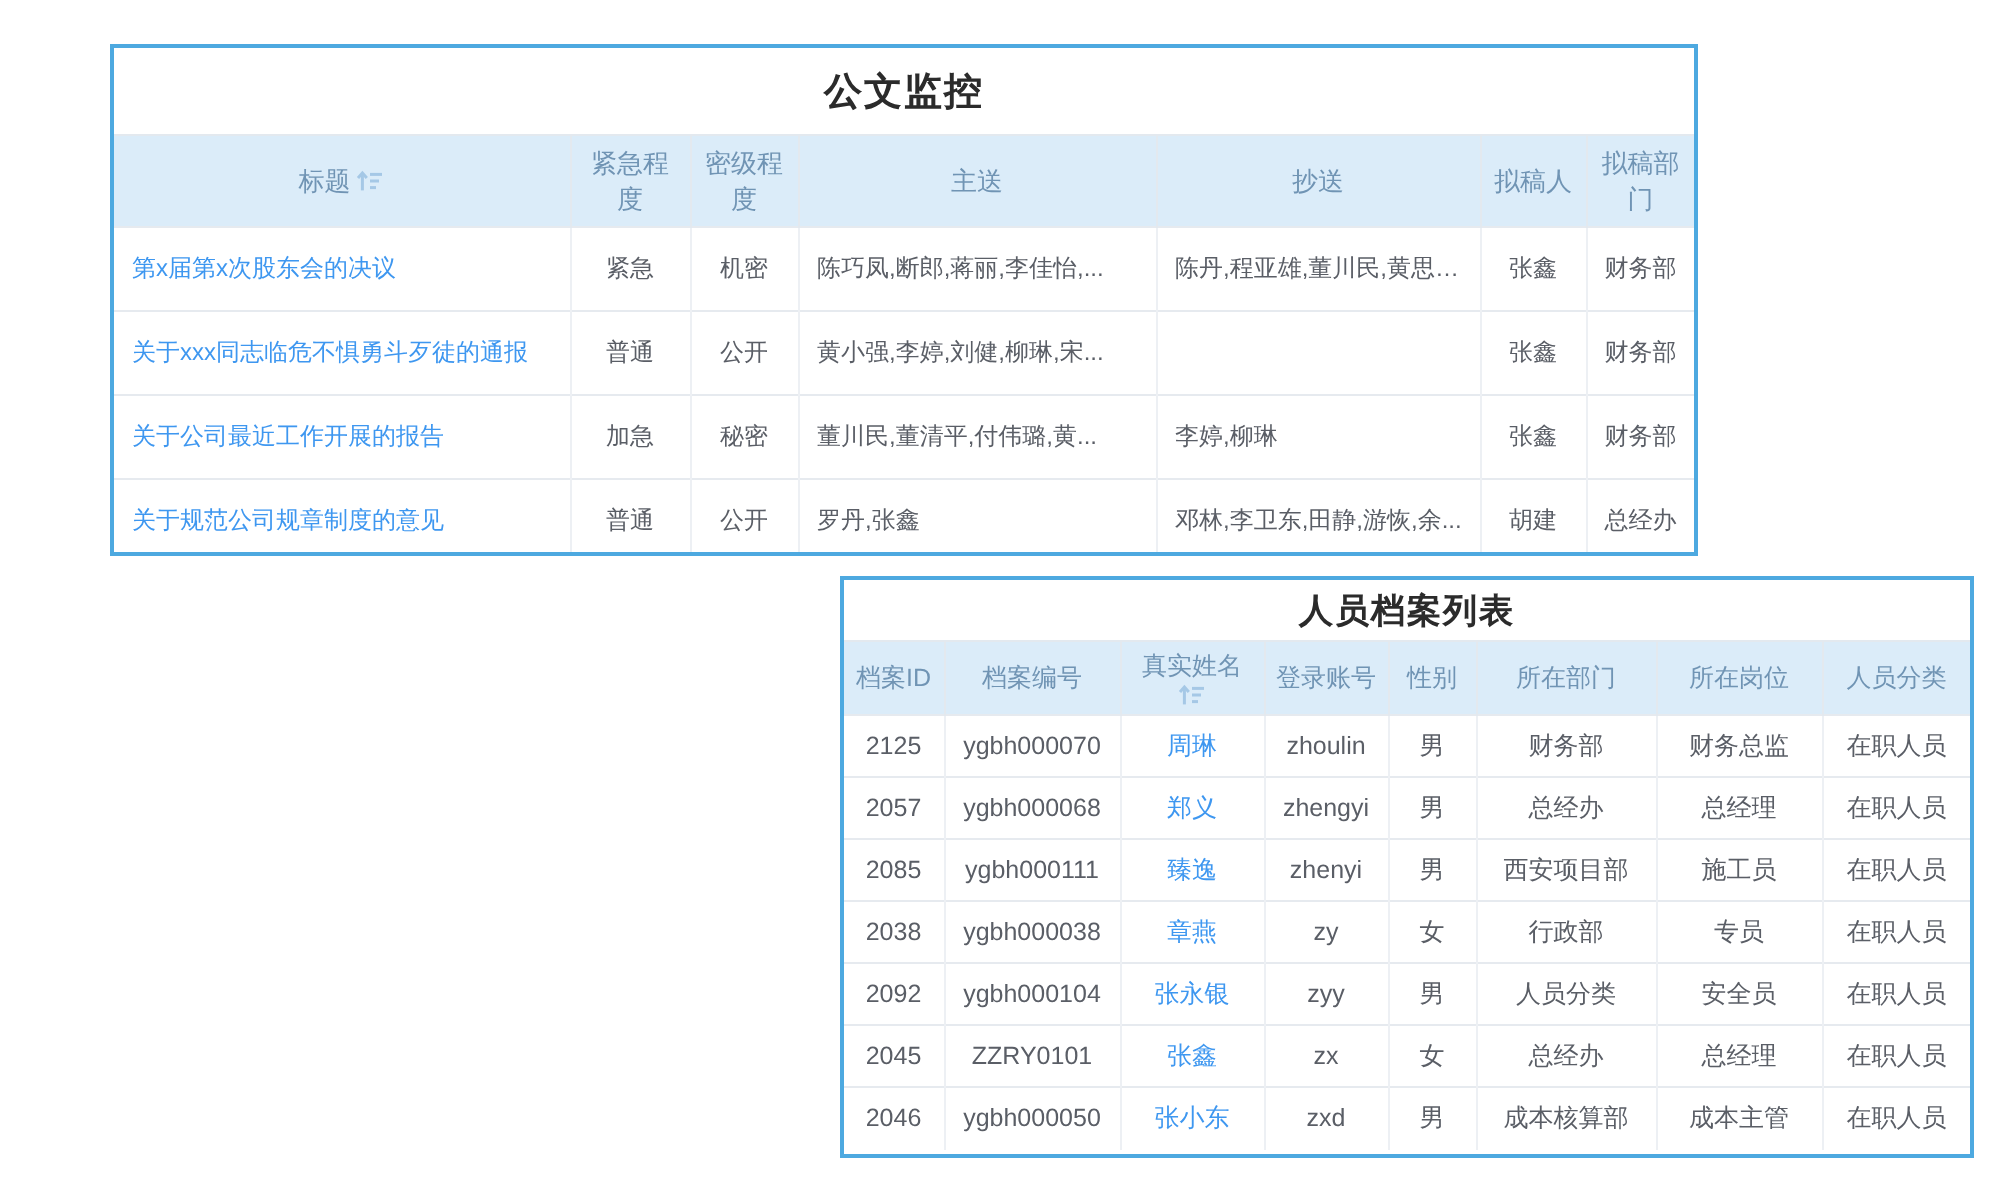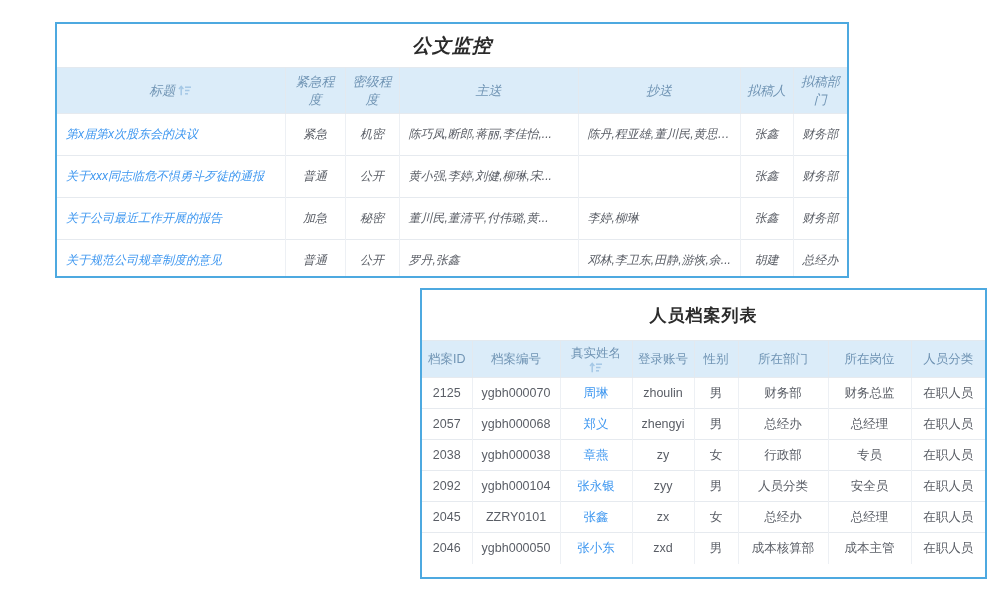--- a/index.html
+++ b/index.html
@@ -10,29 +10,29 @@
     font-weight:bold; color:#2b2b2b; letter-spacing:1px; }
   table { width:100%; border-collapse:collapse; table-layout:fixed; }
   th { background:#dbecf9; color:#7094b4; font-weight:normal; text-align:center;
     vertical-align:middle; border-right:1px solid #e3e9ef; border-top:1px solid #e3e9ef; }
   th:last-child, td:last-child { border-right:none; }
   td { color:#5a5e66; text-align:center; vertical-align:middle;
     border-top:1px solid #e6eaef; border-right:1px solid #edf0f4;
     overflow:hidden; white-space:nowrap; text-overflow:ellipsis; }
   .link { color:#3e97f0; cursor:pointer; }
   
-  #doc-card { left:55px; top:22px; width:794px; height:256px;font-style:italic; }
+  #doc-card { left:55px; top:22px; width:794px; height:256px; }
   #doc-card .card-title { height:43px; font-size:19px; }
   #doc-card th { height:46px; font-size:13px; line-height:18px; padding:2px 4px; }
   #doc-card td { height:33px; font-size:12px; padding:12px 6px; }
   #doc-card td:nth-child(1), #doc-card td:nth-child(4), #doc-card td:nth-child(5)
     { text-align:left; padding-left:9px; }
   
   #person-card { left:420px; top:288px; width:567px; height:291px; }
-  #person-card .card-title { height:50px; font-size:17px; }
+  #person-card .card-title { height:30px; font-size:17px; }
   #person-card th { height:37px; font-size:12.5px; line-height:16px; padding:2px 3px; }
   #person-card td { height:31px; font-size:12.5px; padding:0 4px;margin-top:36px; }
   .sort-icon { display:inline-block; vertical-align:-1px; margin-left:3px; line-height:0; }
   .sort-icon.below { display:block; margin:1px auto 0; width:14px; }
 </style>
 </head>
 <body>
 
 <div class="card" id="doc-card">
   <div class="card-title">公文监控</div>
@@ -154,20 +154,30 @@
           <td>2057</td>
           <td>ygbh000068</td>
           <td class="link">郑义</td>
           <td>zhengyi</td>
           <td>男</td>
           <td>总经办</td>
           <td>总经理</td>
           <td>在职人员</td>
         </tr>
         <tr>
+          <td>2085</td>
+          <td>ygbh000111</td>
+          <td class="link">臻逸</td>
+          <td>zhenyi</td>
+          <td>男</td>
+          <td>西安项目部</td>
+          <td>施工员</td>
+          <td>在职人员</td>
+        </tr>
+        <tr>
           <td>2038</td>
           <td>ygbh000038</td>
           <td class="link">章燕</td>
           <td>zy</td>
           <td>女</td>
           <td>行政部</td>
           <td>专员</td>
           <td>在职人员</td>
         </tr>
         <tr>

